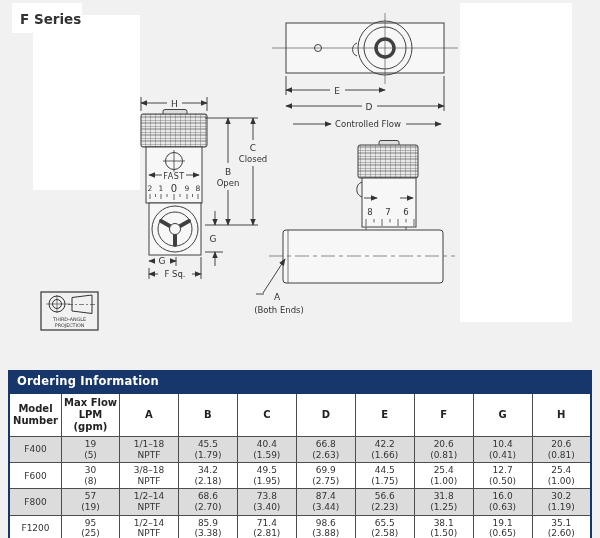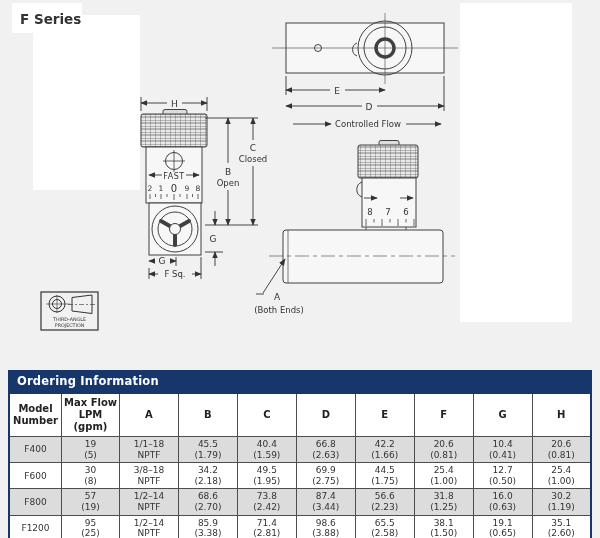--- a/index.html
+++ b/index.html
@@ -317,21 +317,21 @@
             <td>
               <div>1/2–14</div>
               <div>NPTF</div>
             </td>
             <td>
               <div>68.6</div>
               <div>(2.70)</div>
             </td>
             <td>
               <div>73.8</div>
-              <div>(2.42)</div>
+              <div>(3.40)</div>
             </td>
             <td>
               <div>87.4</div>
               <div>(3.44)</div>
             </td>
             <td>
               <div>56.6</div>
               <div>(2.23)</div>
             </td>
             <td>

